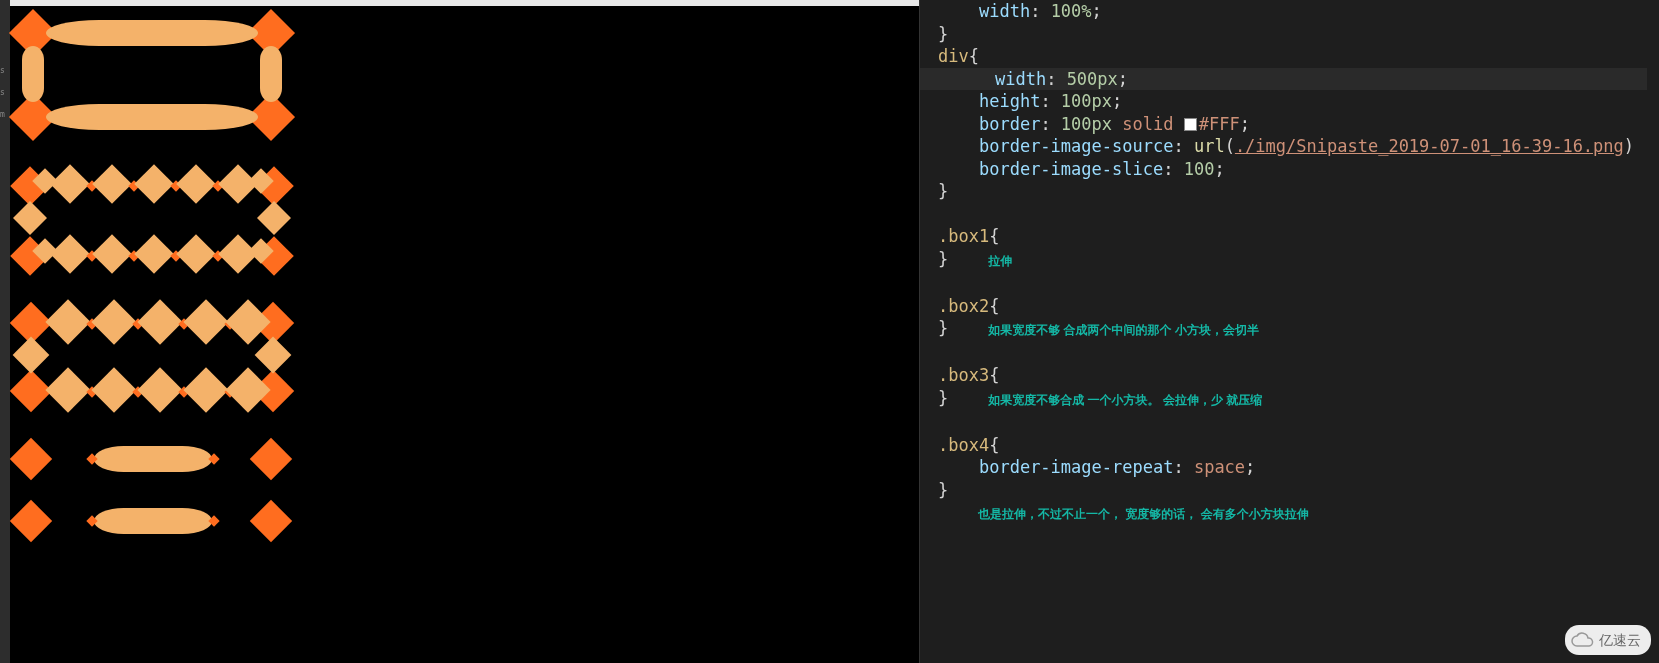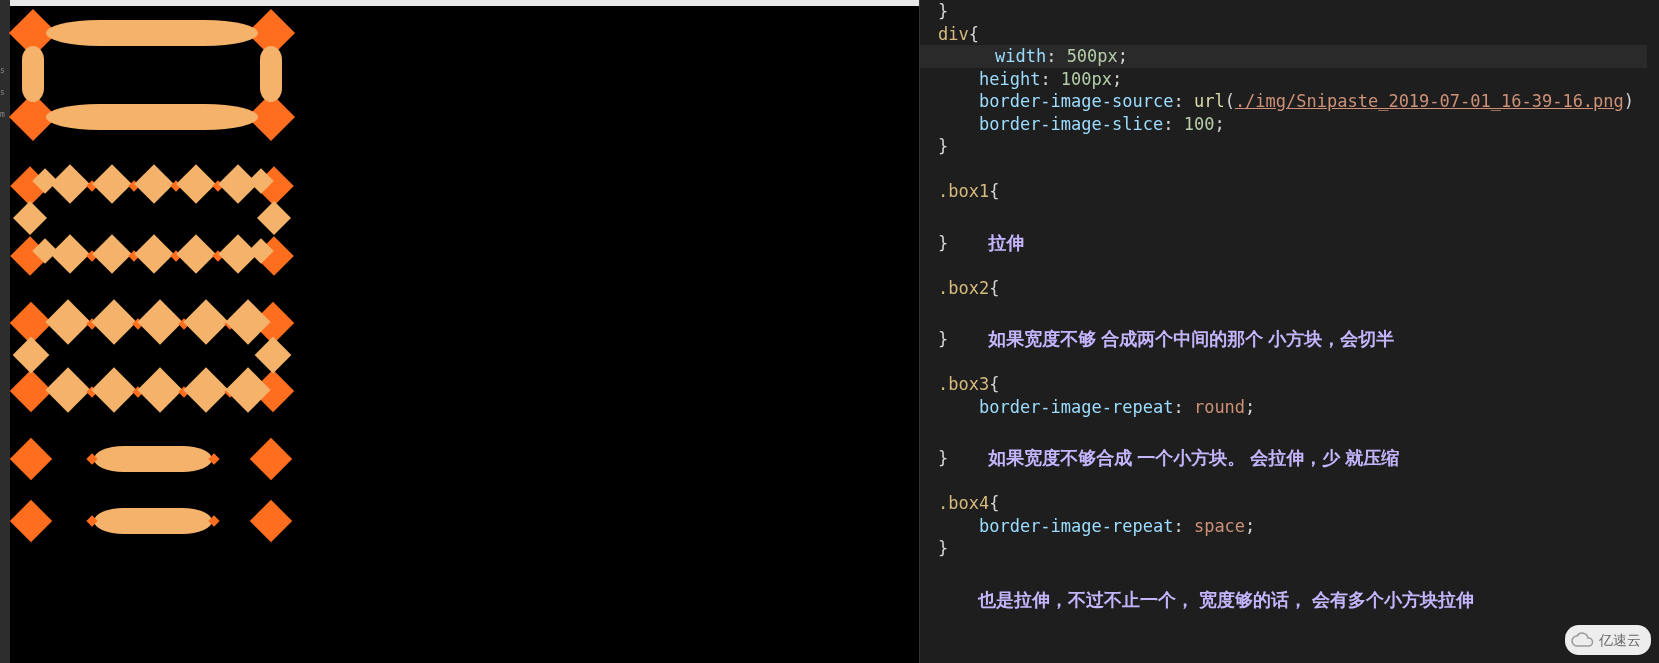--- a/index.html
+++ b/index.html
@@ -81,26 +81,25 @@
   display: inline-block;
   width: 13px;
   height: 13px;
   background: #fff;
   border: 1px solid #888;
   vertical-align: middle;
   margin-right: 2px;
 }
 .annotation {
   display: inline-block;
-  color: #c4b5fd;
+  color: #14b8a6;
   font-weight: bold;
   font-family: "Microsoft YaHei", sans-serif;
-  font-size: 18px;
+  font-size: 12px;
   margin-left: 40px;
-  margin-top: 29px;
 }
 .watermark {
   position: absolute;
   right: 8px;
   bottom: 8px;
   background: rgba(255,255,255,0.92);
   border-radius: 14px;
   padding: 4px 10px 4px 6px;
   display: flex;
   align-items: center;
@@ -208,39 +207,40 @@
       <div class="orange" style="position:absolute;left:194px;top:11px;width:8px;height:8px;transform:rotate(45deg)"></div>
       <div class="sand" style="position:absolute;left:78px;top:64px;width:118px;height:26px;border-radius:50%/100%"></div>
       <div class="orange" style="position:absolute;left:72px;top:73px;width:8px;height:8px;transform:rotate(45deg)"></div>
       <div class="orange" style="position:absolute;left:194px;top:73px;width:8px;height:8px;transform:rotate(45deg)"></div>
     </div>
 
   </div>
 </div>
 
 <div class="right-panel">
+  <div class="code-line">    <span class="tok-prop">width</span>: <span class="tok-val">100%</span>;</div>
   <div class="code-line"><span class="tok-brace">}</span></div>
   <div class="code-line"><span class="tok-sel">div</span><span class="tok-brace">{</span></div>
   <div class="code-line highlight-line">    <span class="tok-prop">width</span>: <span class="tok-val">500px</span>;</div>
   <div class="code-line">    <span class="tok-prop">height</span>: <span class="tok-val">100px</span>;</div>
+  <div class="code-line">    <span class="tok-prop">border</span>: <span class="tok-val">100px</span> <span class="tok-keyword">solid</span> <span class="color-swatch"></span><span class="tok-keyword">#FFF</span>;</div>
   <div class="code-line">    <span class="tok-prop">border-image-source</span>: <span class="tok-func">url</span>(<span class="tok-link">./img/Snipaste_2019-07-01_16-39-16.png</span>)</div>
   <div class="code-line">    <span class="tok-prop">border-image-slice</span>: <span class="tok-val">100</span>;</div>
   <div class="code-line"><span class="tok-brace">}</span></div>
   <div class="code-line">&nbsp;</div>
 
   <div class="code-line"><span class="tok-sel">.box1</span><span class="tok-brace">{</span></div>
   <div class="code-line"><span class="tok-brace">}</span><span class="annotation">拉伸</span></div>
   <div class="code-line">&nbsp;</div>
 
   <div class="code-line"><span class="tok-sel">.box2</span><span class="tok-brace">{</span></div>
   <div class="code-line"><span class="tok-brace">}</span><span class="annotation">如果宽度不够 合成两个中间的那个 小方块，会切半</span></div>
   <div class="code-line">&nbsp;</div>
 
   <div class="code-line"><span class="tok-sel">.box3</span><span class="tok-brace">{</span></div>
-  <div class="code-line">    <span class="tok-prop">border-image-repeat</span>: <span class="tok-keyword">round</span>;</div>
   <div class="code-line"><span class="tok-brace">}</span><span class="annotation">如果宽度不够合成 一个小方块。 会拉伸，少 就压缩</span></div>
   <div class="code-line">&nbsp;</div>
 
   <div class="code-line"><span class="tok-sel">.box4</span><span class="tok-brace">{</span></div>
   <div class="code-line">    <span class="tok-prop">border-image-repeat</span>: <span class="tok-keyword">space</span>;</div>
   <div class="code-line"><span class="tok-brace">}</span></div>
   <div class="code-line"><span class="annotation">也是拉伸，不过不止一个， 宽度够的话， 会有多个小方块拉伸</span></div>
 
   <div class="watermark">
     <svg width="24" height="16" viewBox="0 0 24 16">

